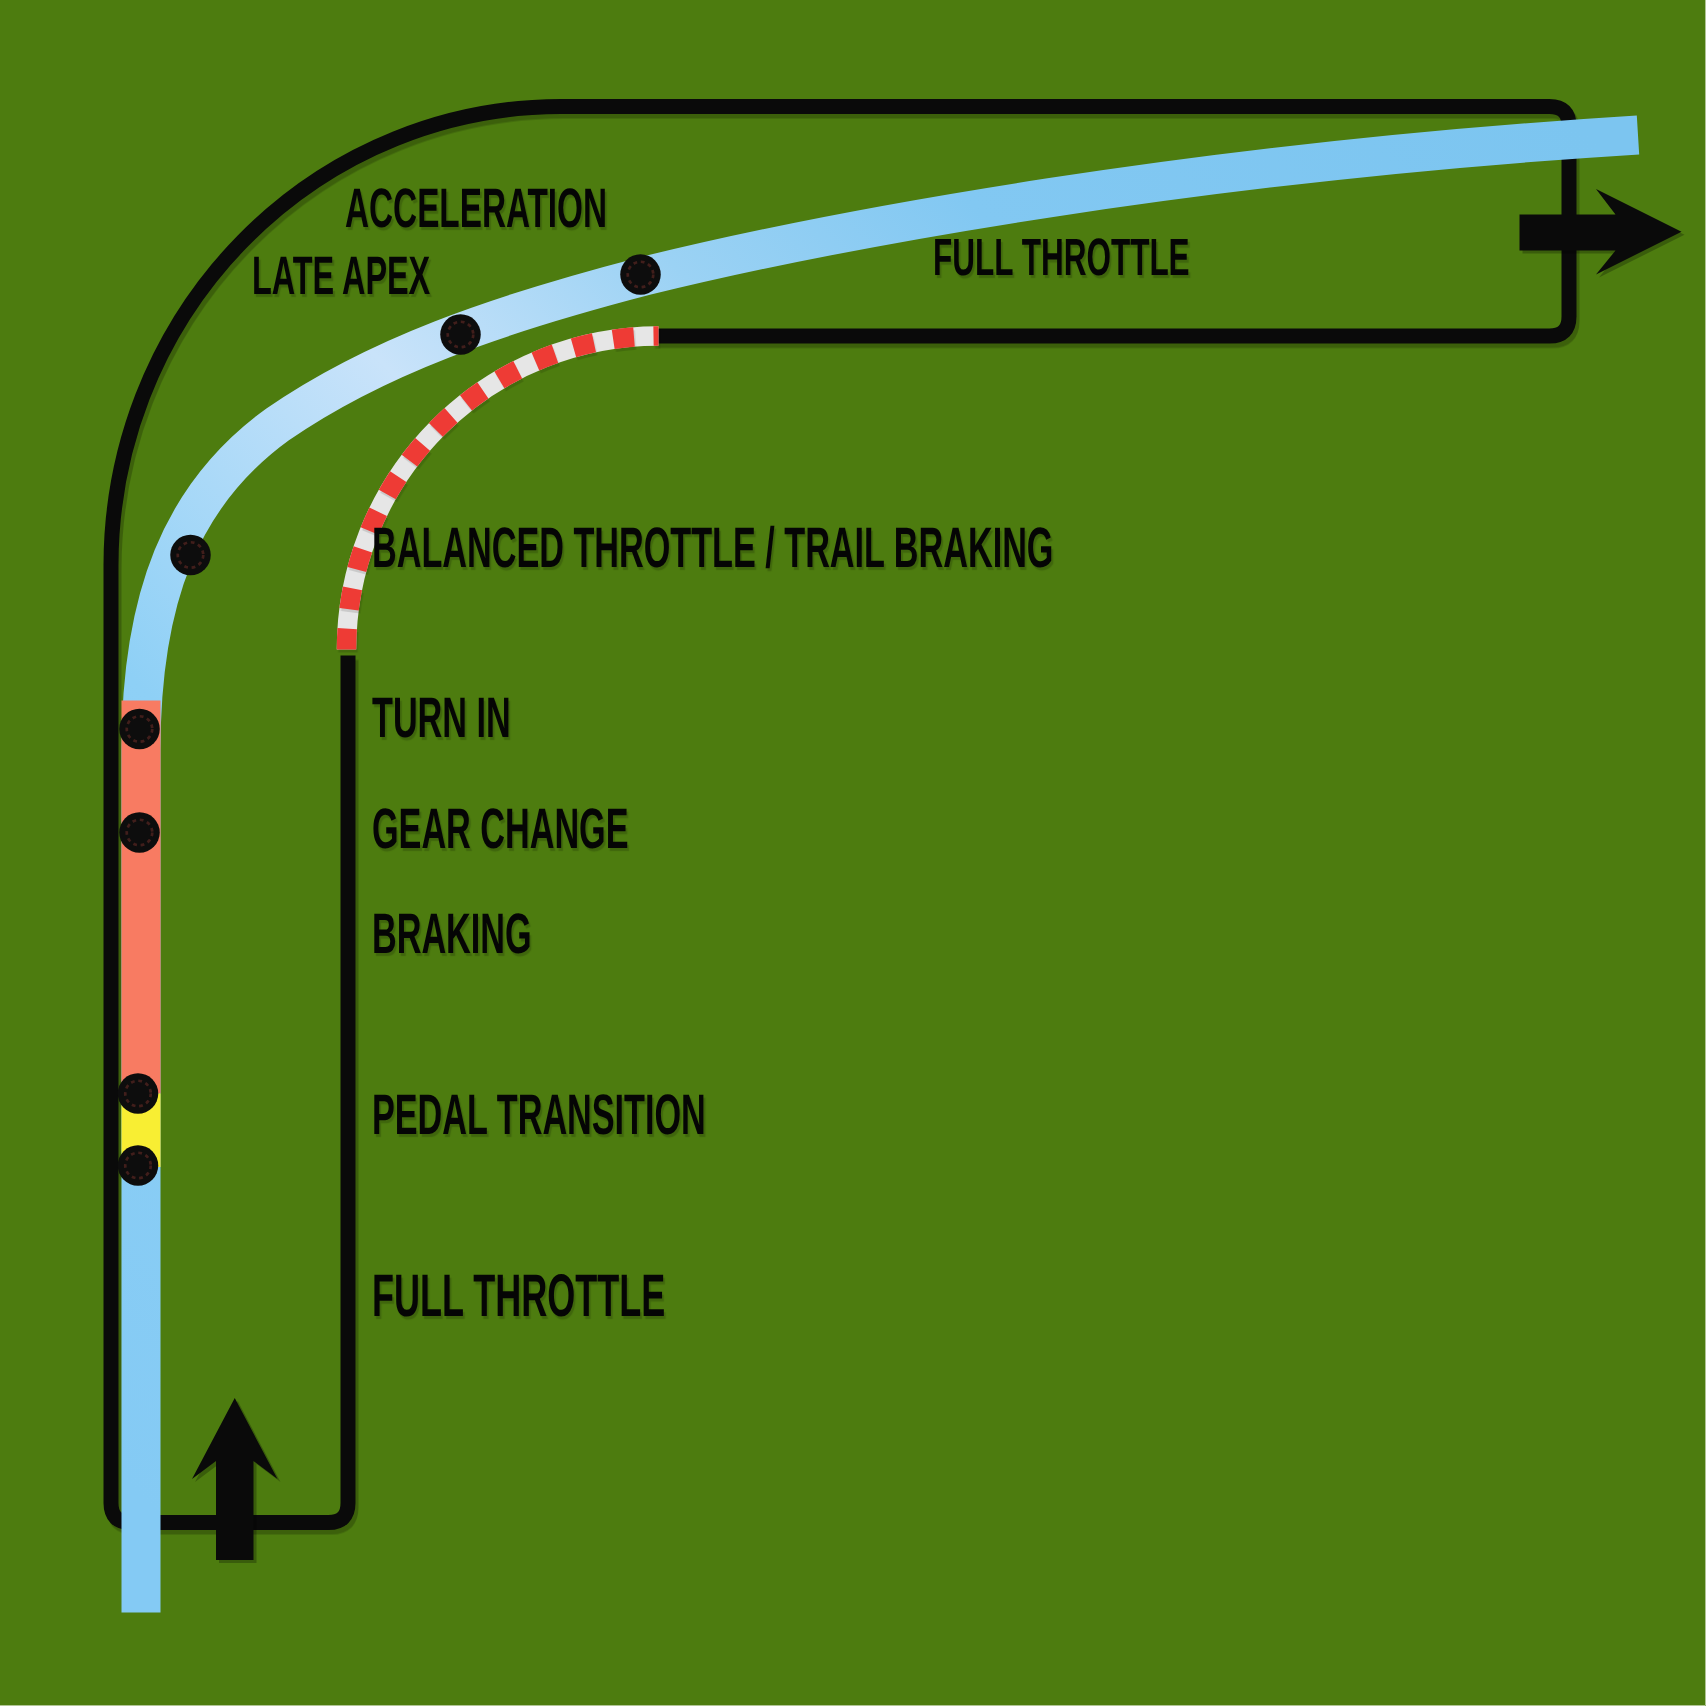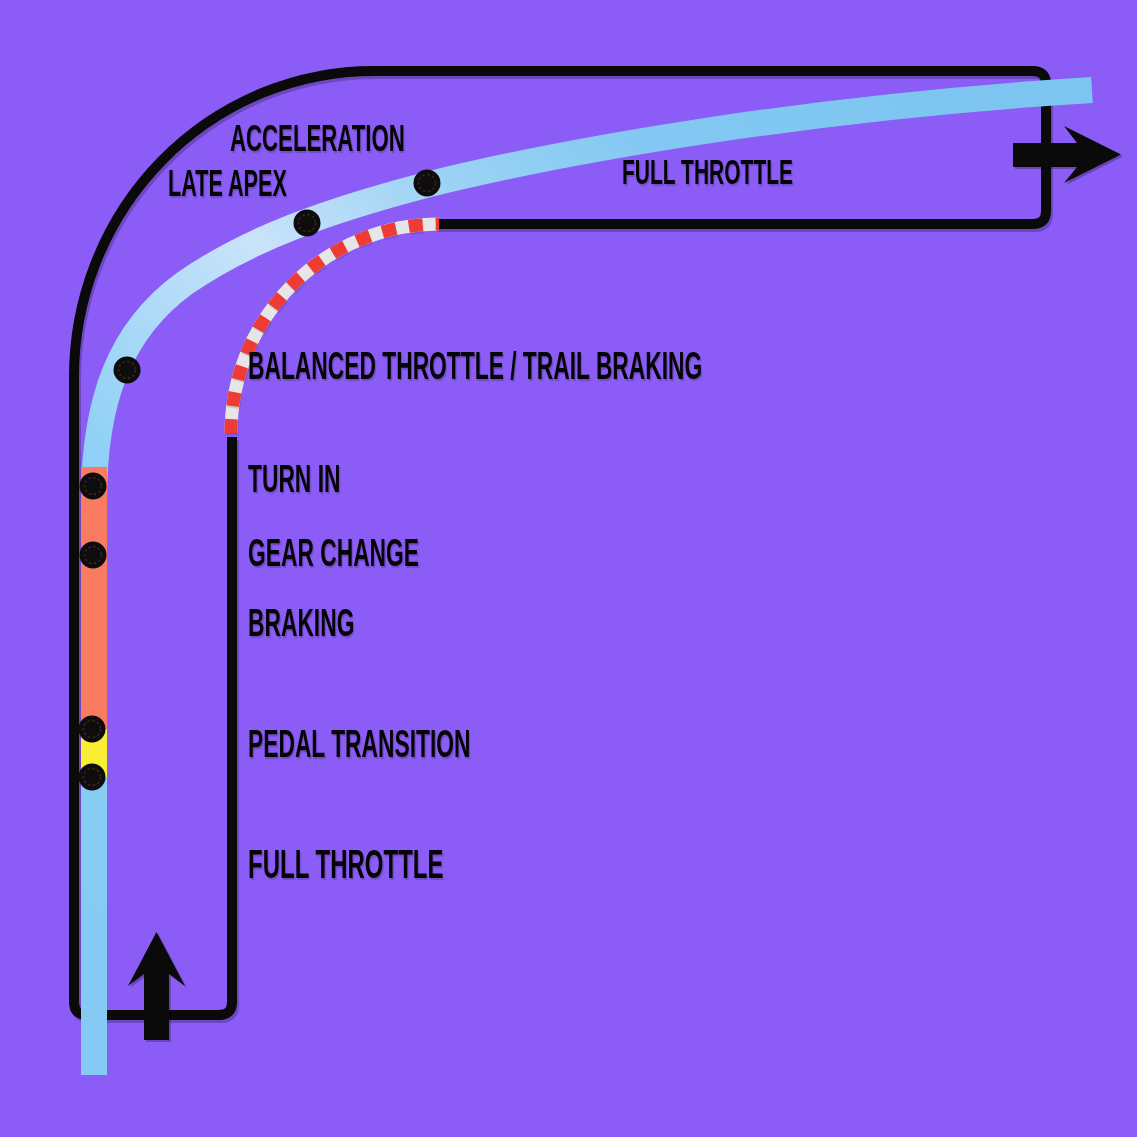--- a/index.html
+++ b/index.html
@@ -1,19 +1,19 @@
 <!DOCTYPE html>
 <html style="--track: #0a0a0a; --racing-line: #84caf4; --racing-line-mid: #8ed0f6; --racing-line-pale: #c9e3fa; --racing-line-fade: #9bd2f4; --racing-line-exit1: #82c8f2; --racing-line-exit: #7cc5f0; --braking-zone: #f87b62; --pedal-transition-zone: #f8ee33; --apex-dash: #ee3b35; --apex-dash-backing: #e6e6e6; --marker: #0d0d0d; --label-text: #050505;"><head>
 <meta charset="utf-8">
 <style>
   html,body{margin:0;padding:0;background:#ffffff;}
   #stage{
     position:relative;
     width:1137px;height:1137px;
-    background:#8b5cf6;
+    background:#4d7c0f;
     overflow:hidden;
     font-family:"Liberation Sans", sans-serif;
   }
   #track-svg{position:absolute;left:0;top:0;}
 
   
   .track-outline{
     fill:none;
     stroke:var(--track,#0a0a0a);
     stroke-width:10;

